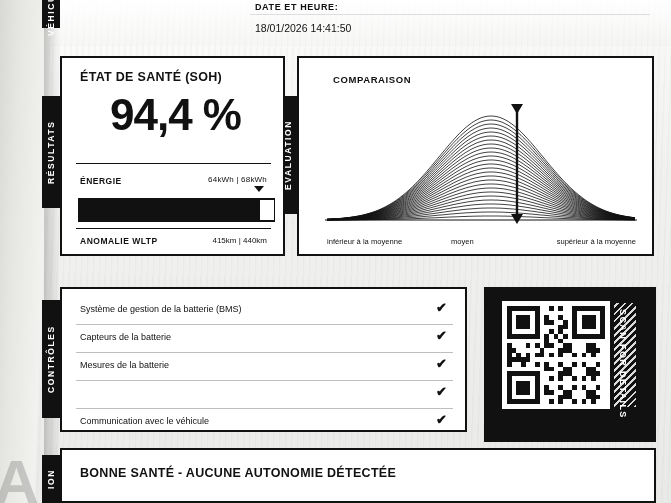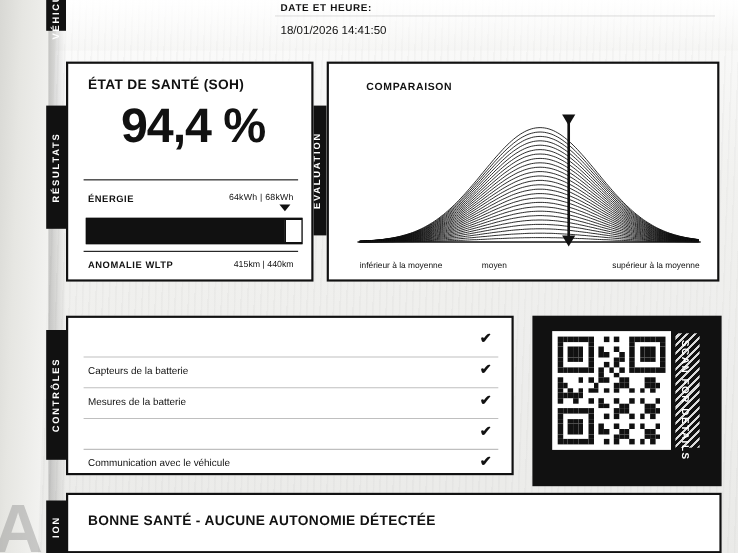--- a/index.html
+++ b/index.html
@@ -185,21 +185,21 @@
   #bell-wrap {
     position: absolute; left: 22px; top: 40px;
     width: 320px; height: 135px;
   }
   #bell-wrap svg { display: block; }
   #comp-axis-left {
     position: absolute; left: 28px; bottom: 8px;
     font-size: 7.6px;
   }
   #comp-axis-mid {
-    position: absolute; left: 139px; bottom: 8px;
+    position: absolute; left: 152px; bottom: 8px;
     font-size: 7.6px;
   }
   #comp-axis-right {
     position: absolute; right: 16px; bottom: 8px;
     font-size: 7.6px;
   }
 
   
   #controls-card { left: 60px; top: 287px; width: 407px; height: 145px; }
   .ctrl-row {
@@ -356,20 +356,21 @@
       </svg>
     </div>
 
     <div id="comp-axis-left">inférieur à la moyenne</div>
     <div id="comp-axis-mid">moyen</div>
     <div id="comp-axis-right">supérieur à la moyenne</div>
   </div>
 
   <div class="card" id="controls-card">
       <div class="ctrl-row" style="top: 8px;">
+        <div class="ctrl-label">Système de gestion de la batterie (BMS)</div>
         <div class="ctrl-check">✔</div>
       </div>
       <div class="ctrl-row" style="top: 36px;">
         <div class="ctrl-label">Capteurs de la batterie</div>
         <div class="ctrl-check">✔</div>
       </div>
       <div class="ctrl-row" style="top: 64px;">
         <div class="ctrl-label">Mesures de la batterie</div>
         <div class="ctrl-check">✔</div>
       </div>

